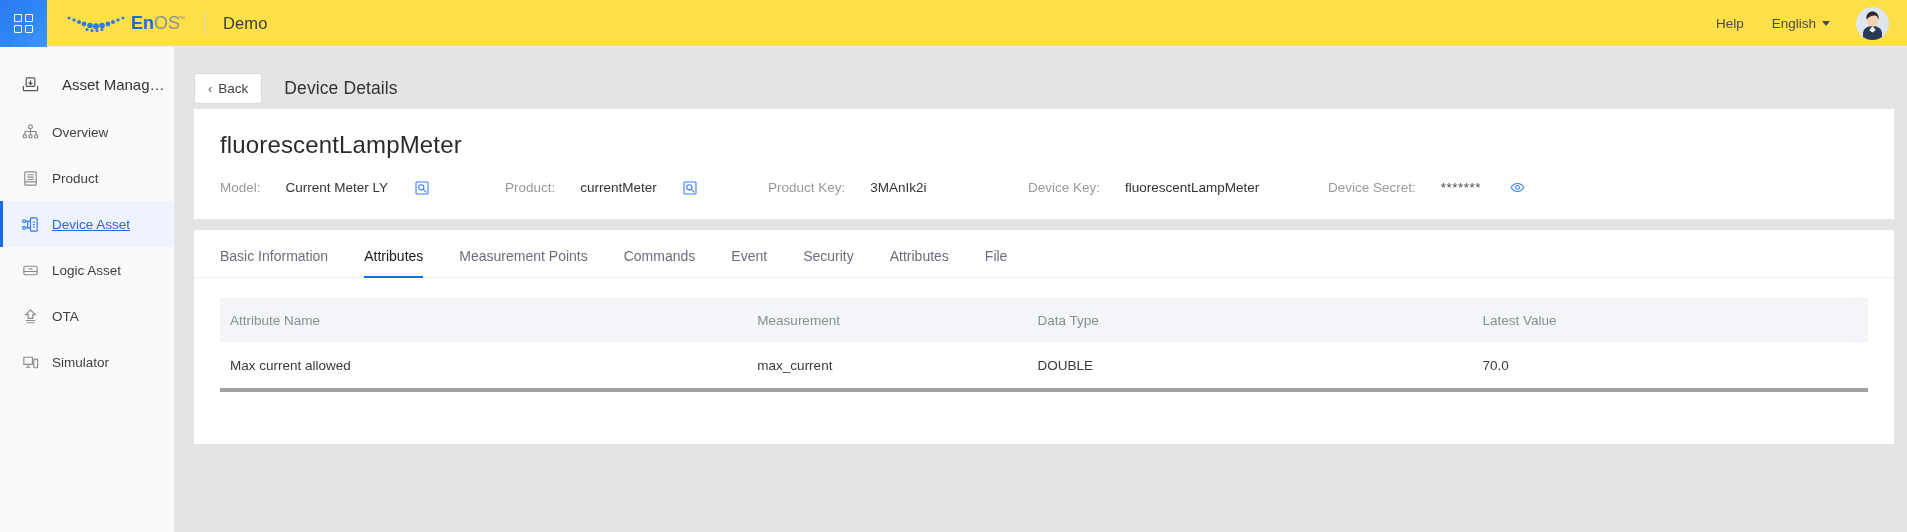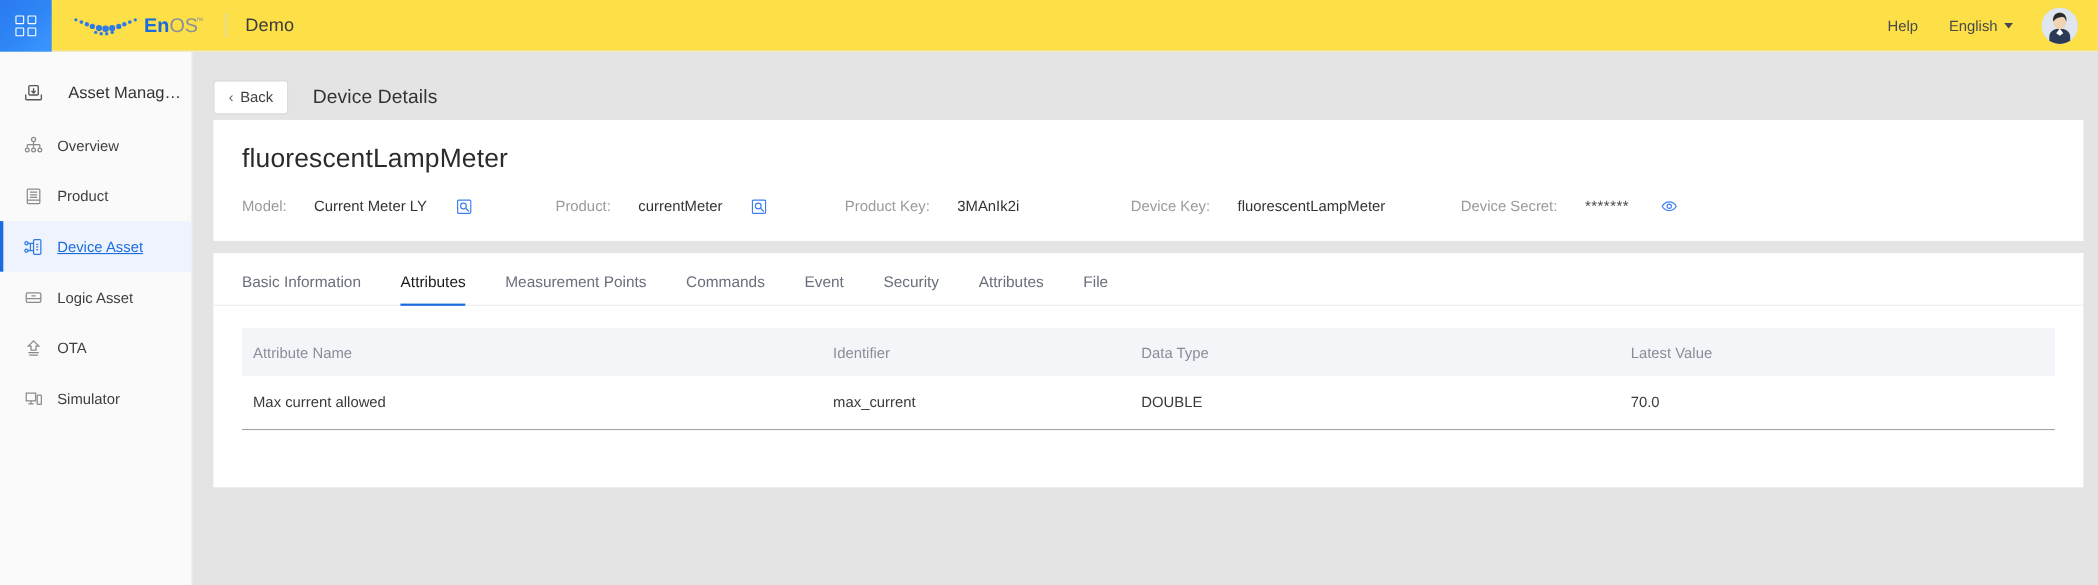--- a/index.html
+++ b/index.html
@@ -162,21 +162,21 @@
   .table-wrap { padding: 20px 26px 0 26px; }
   table { width: 100%; border-collapse: collapse; table-layout: fixed; }
   thead th {
     background: #f4f5f9; color: #8a8d99;
     font-size: 13.5px; font-weight: 400; text-align: left;
     padding: 13px 0 13px 10px; height: 44px;
   }
   tbody td {
     color: #3a3a3a; font-size: 13.5px; text-align: left;
     padding: 15px 0 15px 10px;
-    border-bottom: 1px solid #a3a3a3; height: 48px;
+    border-bottom: 4px solid #a3a3a3; height: 48px;
   }
   .col-a { width: 32%; }
   .col-b { width: 17%; }
   .col-c { width: 27%; }
   .col-d { width: 24%; }
   .table-tail { height: 52px; }
 </style>
 </head>
 <body>
 
@@ -392,21 +392,21 @@
       <div class="tab"><span>Security</span></div>
       <div class="tab"><span>Attributes</span></div>
       <div class="tab"><span>File</span></div>
     </div>
 
     <div class="table-wrap">
       <table>
         <thead>
           <tr>
             <th class="col-a">Attribute Name</th>
-            <th class="col-b">Identifier</th>
+            <th class="col-b">Measurement</th>
             <th class="col-c">Data Type</th>
             <th class="col-d">Latest Value</th>
           </tr>
         </thead>
         <tbody>
           <tr>
             <td class="col-a">Max current allowed</td>
             <td class="col-b">max_current</td>
             <td class="col-c">DOUBLE</td>
             <td class="col-d">70.0</td>

